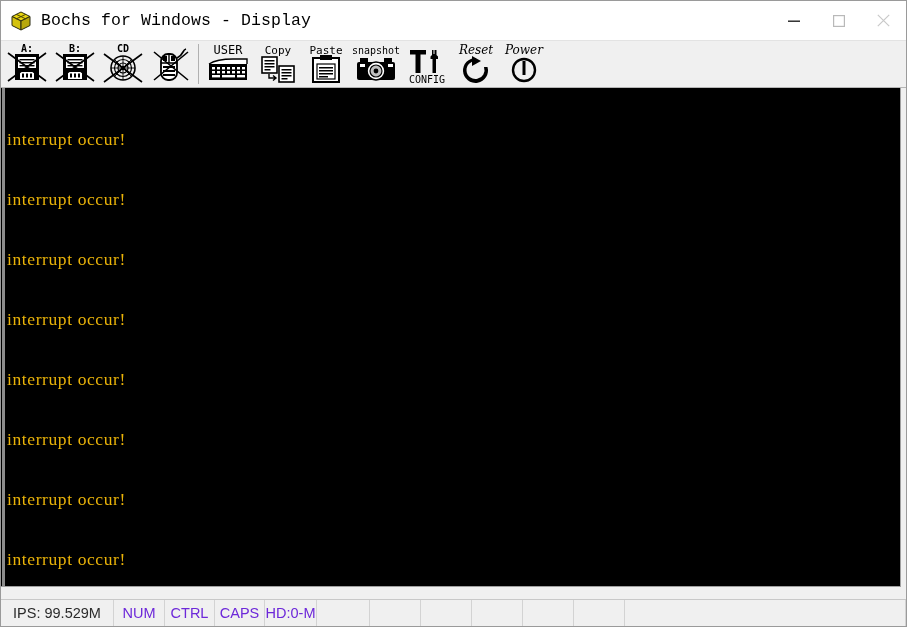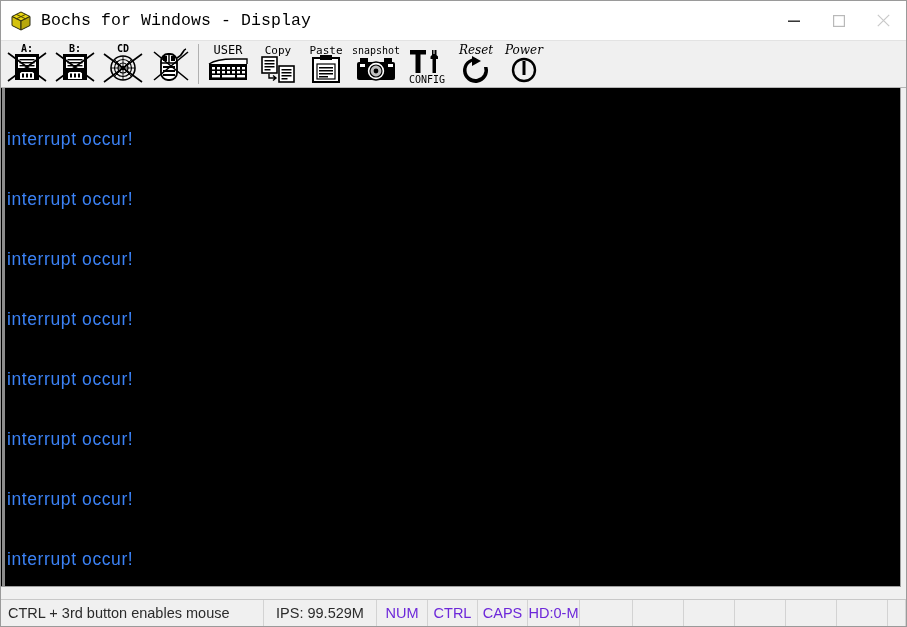--- a/index.html
+++ b/index.html
@@ -122,24 +122,24 @@
     width: 6px;
     height: 100%;
     background: linear-gradient(to right,#000 0 1px,#8c8c8c 1px 4px,#000 4px 6px);
   }
   #vga-text {
     position: absolute;
     left: 6px;
     top: 1px;
     right: 0;
     bottom: 0;
-    font-family: Liberation Sans, sans-serif;
+    font-family: Liberation Serif, serif;
     font-size: 17.5px;
     line-height: 20px;
-    color: #3b82f6;
+    color: #eab308;
     white-space: pre;
     letter-spacing: 0.6px;
   }
   .vga-line { height: 20px; }
 
   
   #status-bar {
     height: 27px;
     min-height: 27px;
     background: #f0f0f0;
@@ -395,21 +395,20 @@
         
         
         
         
         
       </div>
     </div>
   </div>
 
   <div id="status-bar">
-    <div class="status-cell" id="status-msg" style="width:263px">CTRL + 3rd button enables mouse</div>
     <div class="status-cell pad" style="width:113px">IPS: 99.529M</div>
     <div class="status-cell dim" style="width:51px">NUM</div>
     <div class="status-cell dim" style="width:50px">CTRL</div>
     <div class="status-cell dim" style="width:50px">CAPS</div>
     <div class="status-cell dim" style="width:52px">HD:0-M</div>
     <div class="status-filler" style="width:52px"></div>
     <div class="status-filler" style="width:50px"></div>
     <div class="status-filler" style="width:50px"></div>
     <div class="status-filler" style="width:50px"></div>
     <div class="status-filler" style="width:50px"></div>

